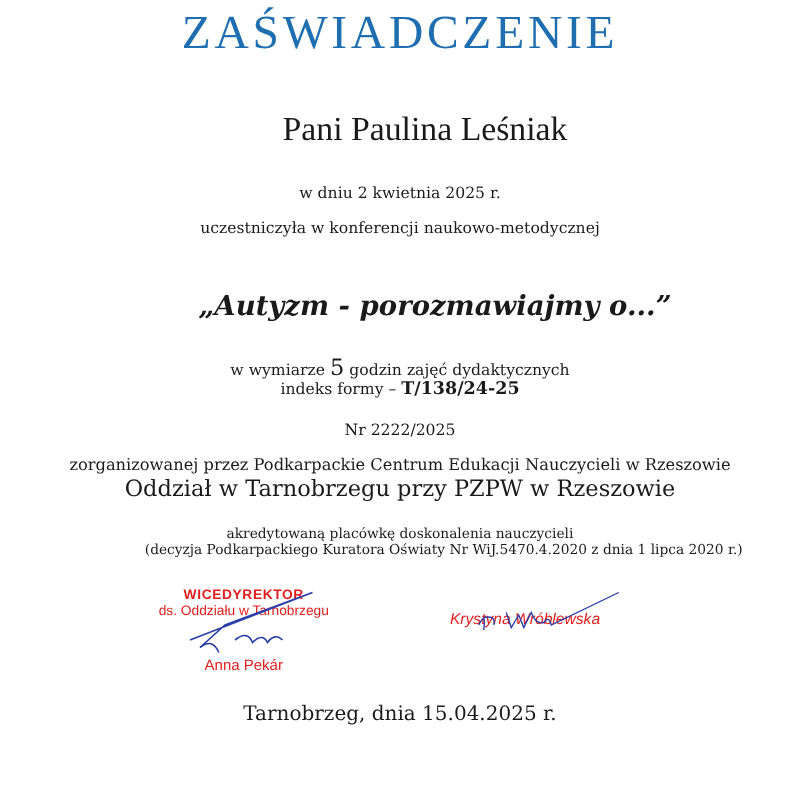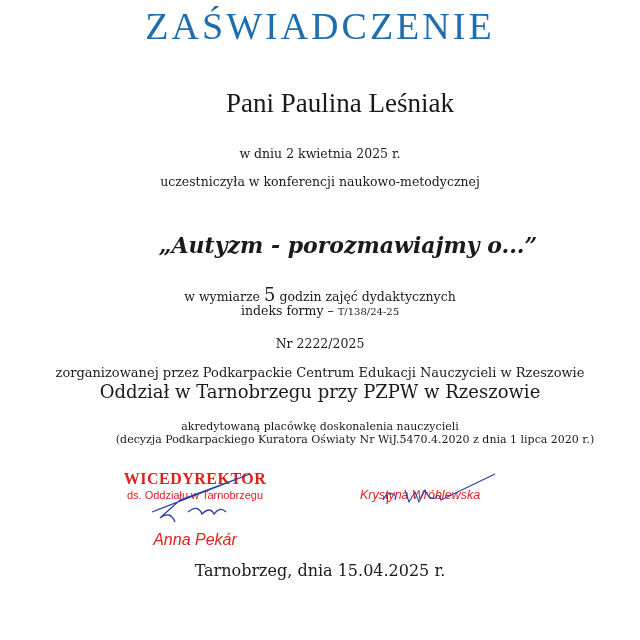--- a/index.html
+++ b/index.html
@@ -8,31 +8,31 @@
   .abs { position:absolute; left:0; width:640px; text-align:center; white-space:nowrap; }
   .title { top:4px; font-family:"Liberation Serif", serif; font-size:38px; letter-spacing:3px; color:#1f6fb0; }
   .name { top:88px; font-family:"Liberation Serif", serif; font-size:27px; color:#1a1a1a;margin-left:20px; }
   .t14 { font-size:12.5px; }
   .date { top:146px; }
   .participated { top:174px; }
   .conf { top:232px; font-size:22px; font-weight:bold; font-style:italic;padding-left:28px; }
   .hours { top:284px; }
   .hours .big { font-size:18px; }
   .index { top:303px; }
-  .index .small { font-size:10px; }
+  .index .small { font-size:14px;font-weight:bold; }
   .nr { top:336px; }
   .org1 { top:365px; font-size:13px; }
   .org2 { top:381px; font-size:18px; }
   .acc1 { top:420px; font-size:11px; }
   .acc2 { top:433px; font-size:11px;padding-left:35px; }
   .sig { position:absolute; text-align:center; color:#e02020; white-space:nowrap; }
   .sig-left { left:105px; width:180px; top:470px; }
-  .sig-left .role { font-weight:bold; font-size:16px; letter-spacing:0.5px; font-family:Liberation Serif, serif; }
+  .sig-left .role { font-weight:bold; font-size:11px; letter-spacing:0.5px; font-family:Liberation Sans, sans-serif; }
   .sig-left .dept { font-size:11px; font-family:"Liberation Sans", sans-serif; margin-top:1px; }
-  .sig-left .person { font-style:italic; font-size:16px; font-family:"Liberation Sans", sans-serif; margin-top:30px; }
+  .sig-left .person { font-size:12px; font-family:"Liberation Sans", sans-serif; margin-top:30px; }
   .sig-right { left:345px; width:150px; top:476px; }
   .sig-right .role { font-weight:bold; font-size:15px; letter-spacing:4px; font-family:"Liberation Serif", serif; }
   .sig-right .person { font-style:italic; font-size:12.5px; font-family:"Liberation Sans", sans-serif; margin-top:12px; }
   .scribble { position:absolute; pointer-events:none; }
   .place { top:561px; font-size:16px; }
 </style>
 </head>
 <body>
 
 <div class="abs title">ZAŚWIADCZENIE</div>

